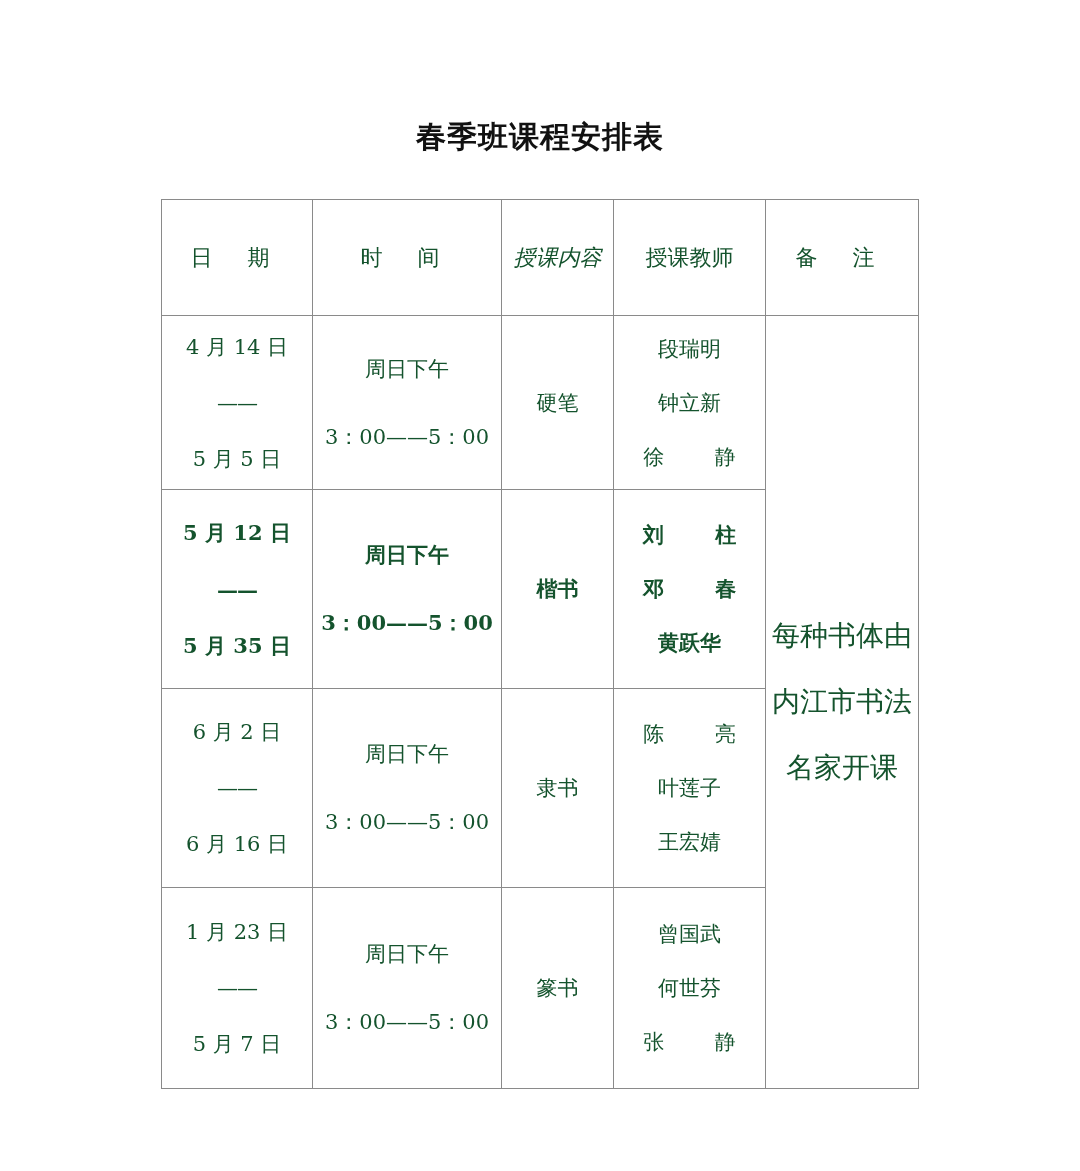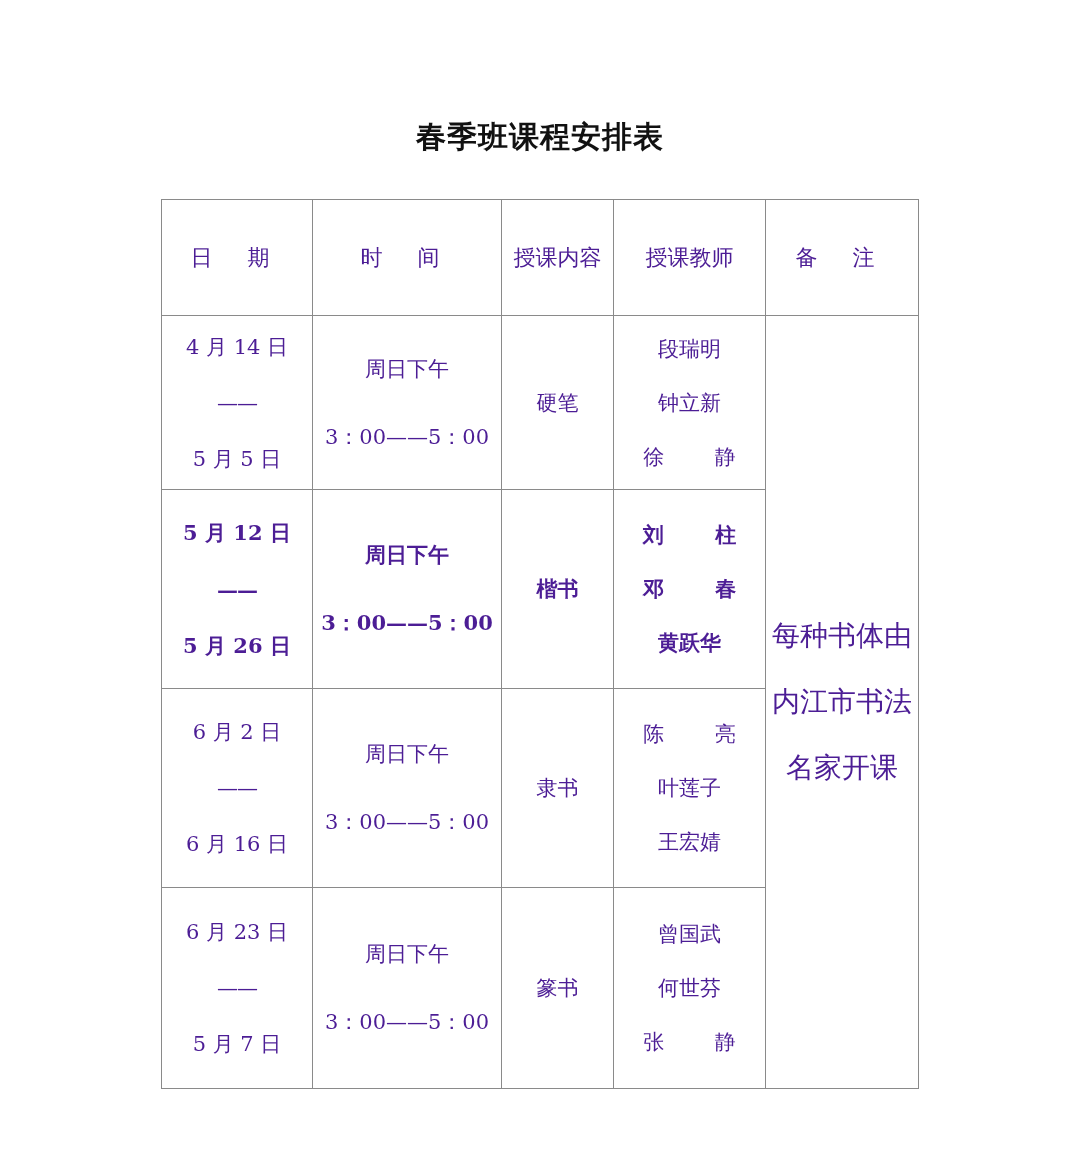--- a/index.html
+++ b/index.html
@@ -48,21 +48,21 @@
     border-collapse: collapse;
     table-layout: fixed;
   }
   .schedule-table td {
     border: 1px solid #8a8a8a;
     padding: 0;
     text-align: center;
     vertical-align: middle;
     font-family: "DejaVu Serif", "Liberation Serif", serif;
     font-size: 21px;
-    color: #4c1d95;
+    color: #14532d;
   }
 
   
   .col-date    { width: 151px; }
   .col-time    { width: 189px; }
   .col-content { width: 112px; }
   .col-teacher { width: 152px; }
   .col-remark  { width: 153px; }
 
   
@@ -72,20 +72,21 @@
     line-height: 34px;
   }
   .hdr-spaced {
     letter-spacing: 14px;
     text-indent: 14px;
   }
   .hdr-wrap {
     display: block;
     padding: 0 10px;
     line-height: 44px;
+    font-style: italic;
   }
 
   
   .body-row td { height: 173px; }
   .body-row.r2 td { height: 198px; font-weight: bold; }
   .body-row.r3 td { height: 198px; }
   .body-row.r4 td { height: 200px; }
 
   .stack {
     display: flex;
@@ -185,21 +186,21 @@
             <span class="remark-line">名家开课</span>
           </div>
         </td>
       </tr>
 
       <tr class="body-row r2">
         <td class="date-cell">
           <div class="stack">
             <span class="date-line">5 月 12 日</span>
             <span class="date-dash">——</span>
-            <span class="date-line">5 月 26 日</span>
+            <span class="date-line">5 月 35 日</span>
           </div>
         </td>
         <td class="time-cell">
           <div class="stack">
             <span class="time-line">周日下午</span>
             <span class="time-line">3：00——5：00</span>
           </div>
         </td>
         <td class="content-cell">
           <span>楷书</span>
@@ -235,21 +236,21 @@
             <span class="teacher-line spaced">陈 亮</span>
             <span class="teacher-line">叶莲子</span>
             <span class="teacher-line">王宏婧</span>
           </div>
         </td>
       </tr>
 
       <tr class="body-row r4">
         <td class="date-cell">
           <div class="stack">
-            <span class="date-line">6 月 23 日</span>
+            <span class="date-line">1 月 23 日</span>
             <span class="date-dash">——</span>
             <span class="date-line">5 月 7 日</span>
           </div>
         </td>
         <td class="time-cell">
           <div class="stack">
             <span class="time-line">周日下午</span>
             <span class="time-line">3：00——5：00</span>
           </div>
         </td>

